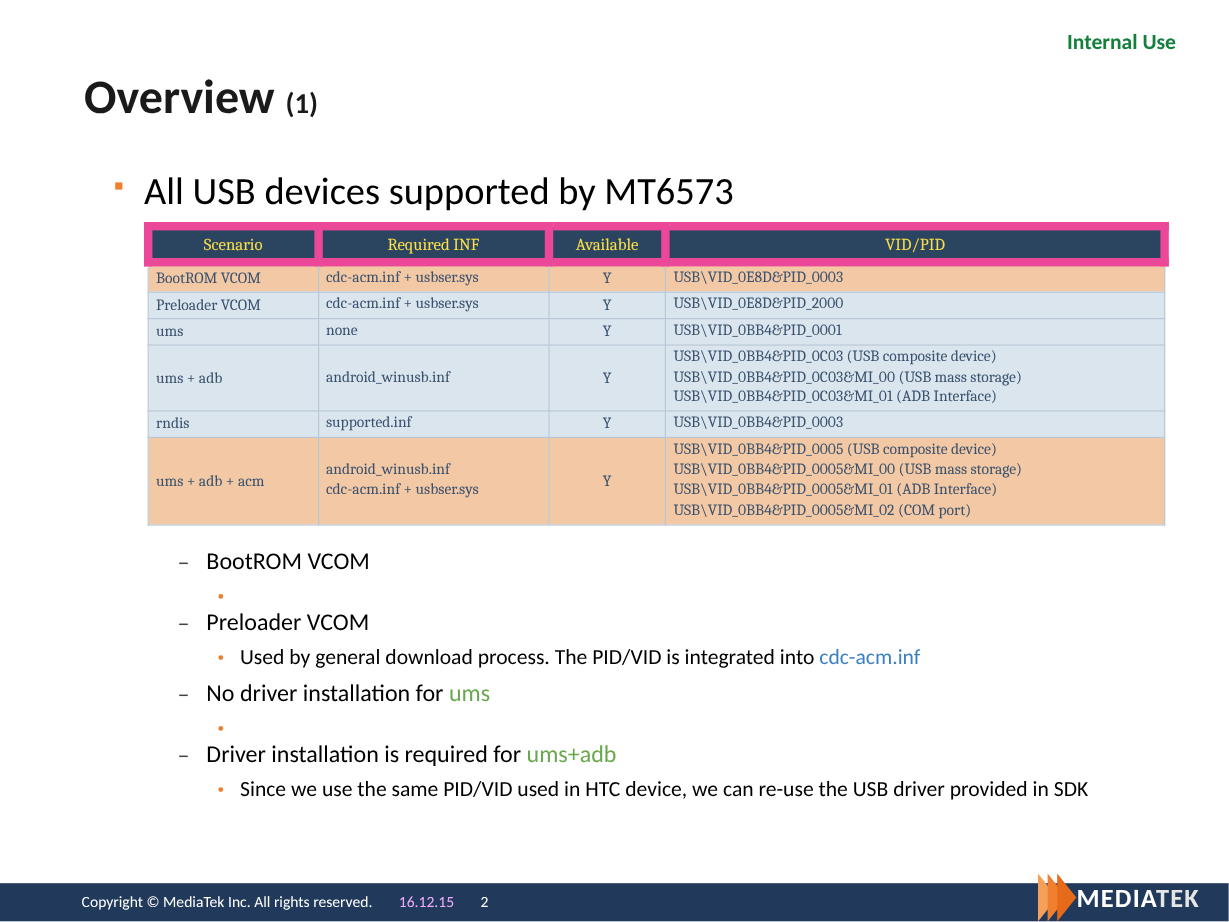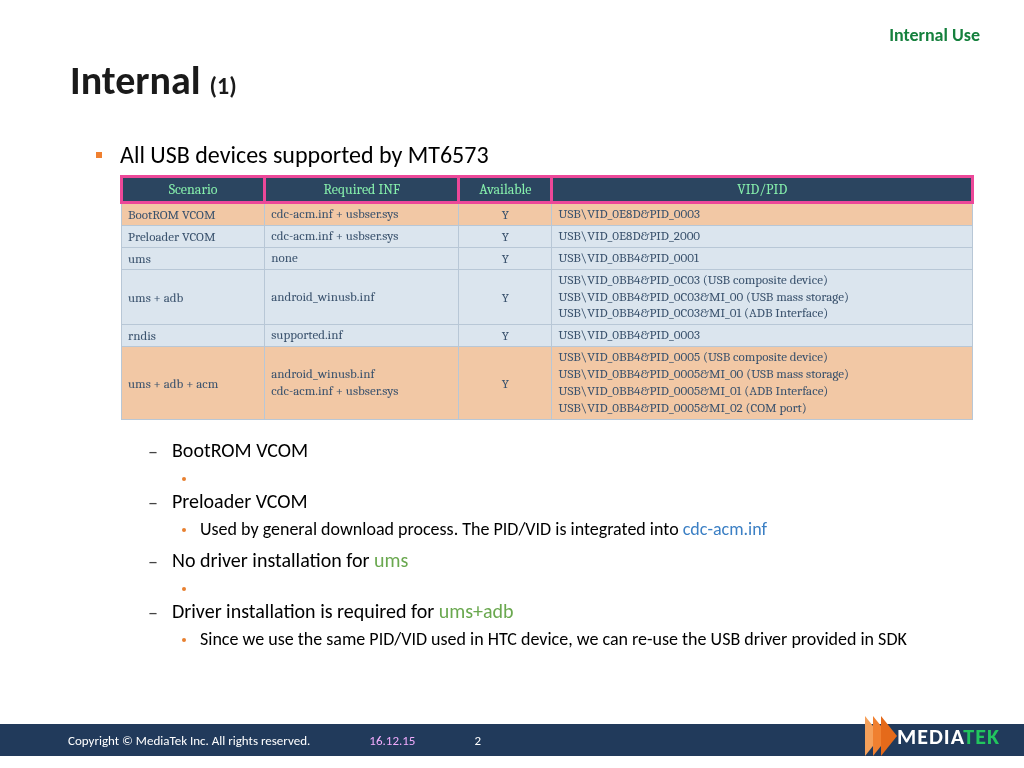--- a/index.html
+++ b/index.html
@@ -3,58 +3,58 @@
 <meta charset="utf-8">
 <style>
   * { margin: 0; padding: 0; box-sizing: border-box; }
   html, body { width: 1024px; height: 768px; font-family: Calibri, Arial, sans-serif; background: #fff; position: relative; }
   .classification { position: absolute; top: 24px; right: 44px; font-weight: bold; font-size: 18px; color: #15803d; }
   .title { position: absolute; top: 56px; left: 70px; font-size: 40px; font-weight: bold; color: #1a1a1a; }
   .title .sub { font-size: 24px; font-weight: bold; }
   .content { position: absolute; top: 140px; left: 96px; width: 880px; }
   .bullet-row { display: flex; align-items: flex-start; margin-bottom: 6px; }
   .square-bullet { width: 6px; height: 6px; background: #f08030; margin-top: 12px; margin-right: 18px; flex-shrink: 0; }
-  .bullet-text { font-size: 24px; color: #000; }
+  .bullet-text { font-size: 32px; color: #000; }
   table { border-collapse: collapse; width: 854px; margin-left: 24px; margin-top: 4px; font-family: Cambria, Georgia, serif; }
-  th { background: #2b4560; color: #86efac; font-weight: normal; font-size: 14px; padding: 3px 6px; text-align: center; border: 3px solid #ec4899; }
+  th { background: #2b4560; color: #fde047; font-weight: normal; font-size: 14px; padding: 3px 6px; text-align: center; border: 7px solid #ec4899; }
   td { font-size: 13px; color: #3a526d; padding: 2px 6px; border: 1px solid #b8c7d6; vertical-align: middle; }
   td.center { text-align: center; }
   td .line { display: block; line-height: 1.3; }
   tr.blue td { background: #dbe5ee; }
   tr.orange td { background: #f2c8a5; }
   .sublist { margin-left: 52px; margin-top: 18px; }
   .dash-row { display: flex; align-items: flex-start; margin-top: 8px; }
   .dash { color: #444; font-size: 20px; margin-right: 14px; margin-top: 1px; }
   .dash-text { font-size: 20px; color: #000; }
   .dot-row { display: flex; align-items: flex-start; margin-left: 34px; margin-top: 4px; }
   .dot { width: 4px; height: 4px; border-radius: 50%; background: #e88030; margin-top: 10px; margin-right: 14px; flex-shrink: 0; }
   .dot-text { font-size: 18px; color: #000; line-height: 1.25; }
   .link-text { color: #3b7fc4; }
   .green-text { color: #6aa84f; }
-  .footer { position: absolute; bottom: 12px; left: 0; width: 1024px; height: 32px; background: #213a5b; display: flex; align-items: center; gap: 37px; }
+  .footer { position: absolute; bottom: 0; left: 0; width: 1024px; height: 32px; background: #213a5b; display: flex; align-items: center; }
   .footer-left { color: #fff; font-size: 13px; margin-left: 68px; }
   .footer-date { color: #f0abfc; font-size: 13px; margin-left: 22px; }
   .footer-page { color: #fff; font-size: 13px; margin-left: 22px; }
   .logo-wrap { position: absolute; right: 0; bottom: 0; height: 40px; display: flex; align-items: center; }
   .logo-chevrons { display: flex; margin-right: 8px; }
   .chev { width: 0; height: 0; border-top: 20px solid transparent; border-bottom: 20px solid transparent; margin-right: -8px; }
   .chev.c1 { border-left: 16px solid #f5a05a; }
   .chev.c2 { border-left: 16px solid #f08030; }
   .chev.c3 { border-left: 16px solid #e56a1a; }
   .logo-text { font-size: 22px; font-weight: bold; letter-spacing: 1px; margin-right: 24px; }
   .logo-text .m1 { color: #fff; }
-  .logo-text .m2 { color: #22c55e; }
+  .logo-text .m2 { color: #e5e5e5; }
 </style>
 </head>
 <body>
 
 <div class="classification">Internal Use</div>
 
 <div class="title">
-  <span>Internal </span><span class="sub">(1)</span>
+  <span>Overview </span><span class="sub">(1)</span>
 </div>
 
 <div class="content">
   <div class="bullet-row">
     <div class="square-bullet"></div>
     <div class="bullet-text">All USB devices supported by MT6573</div>
   </div>
 
   <table>
     <thead>

